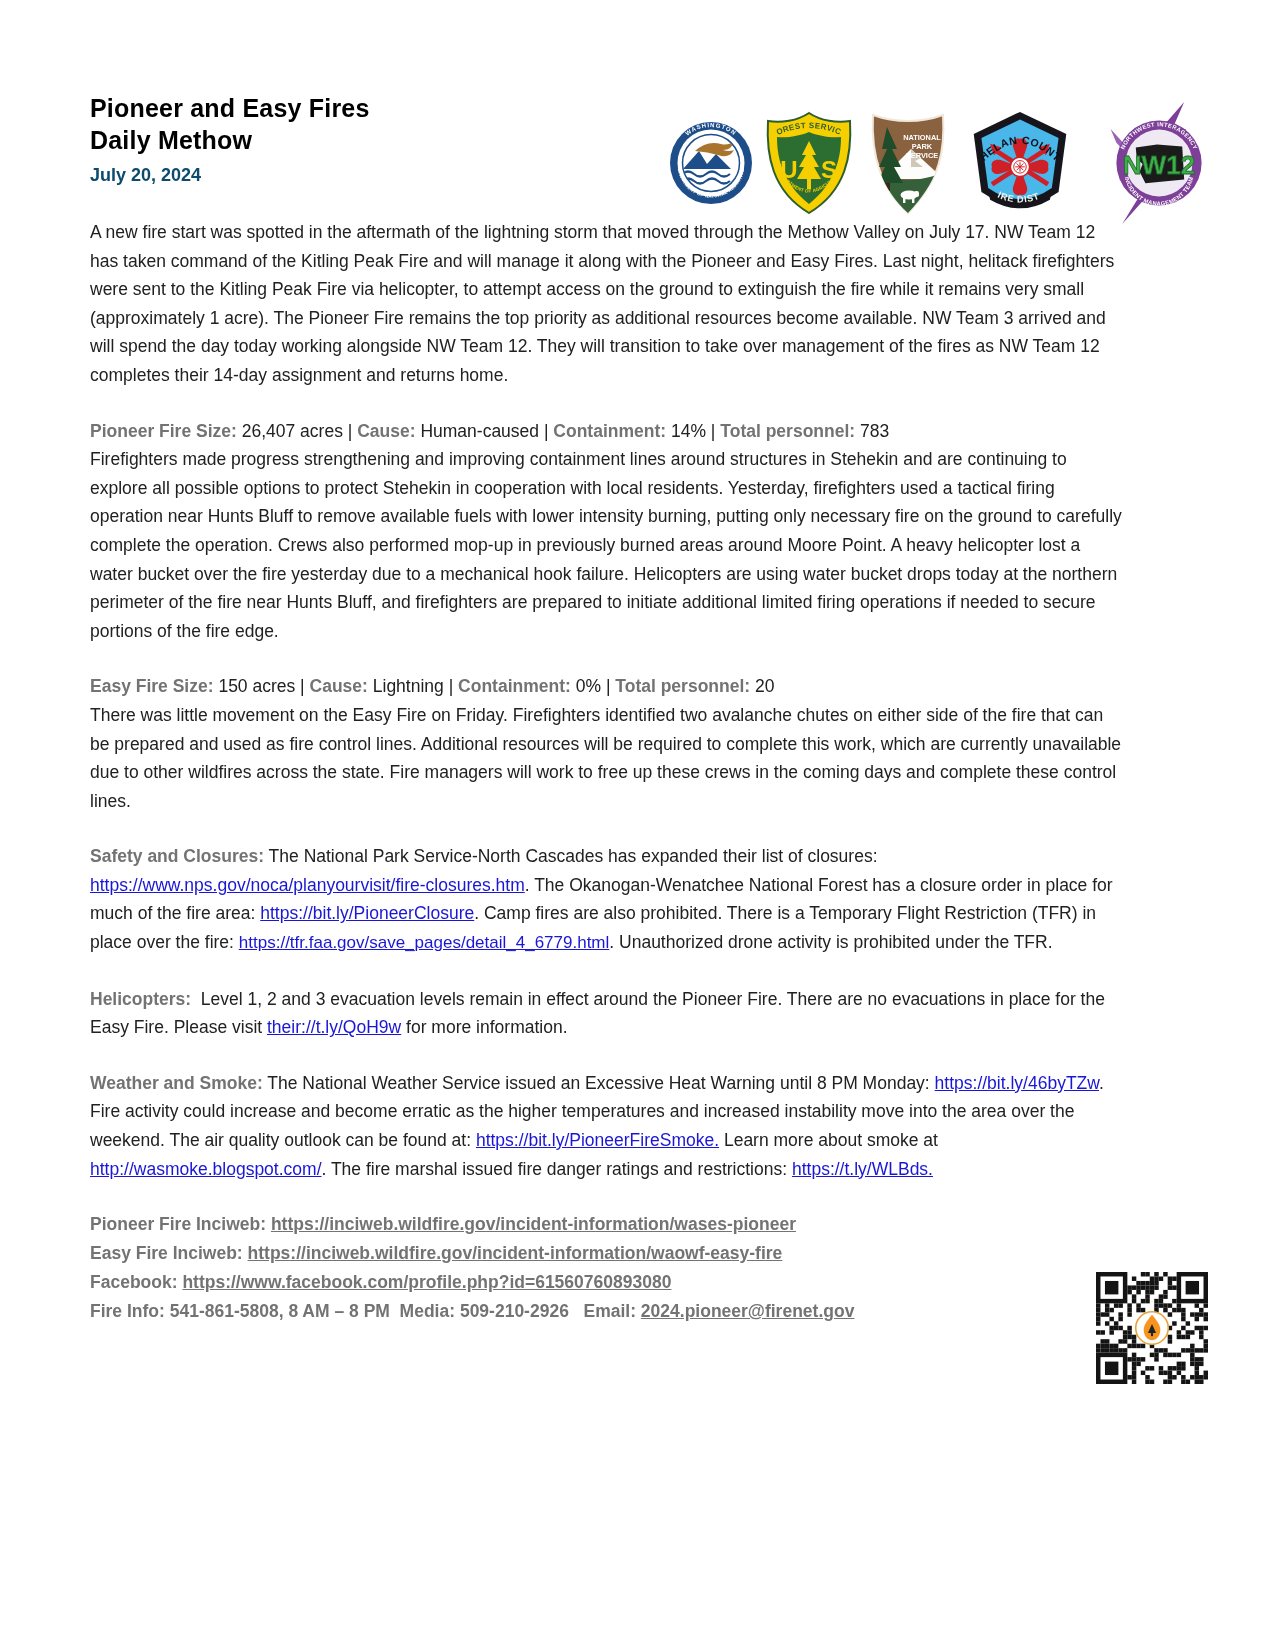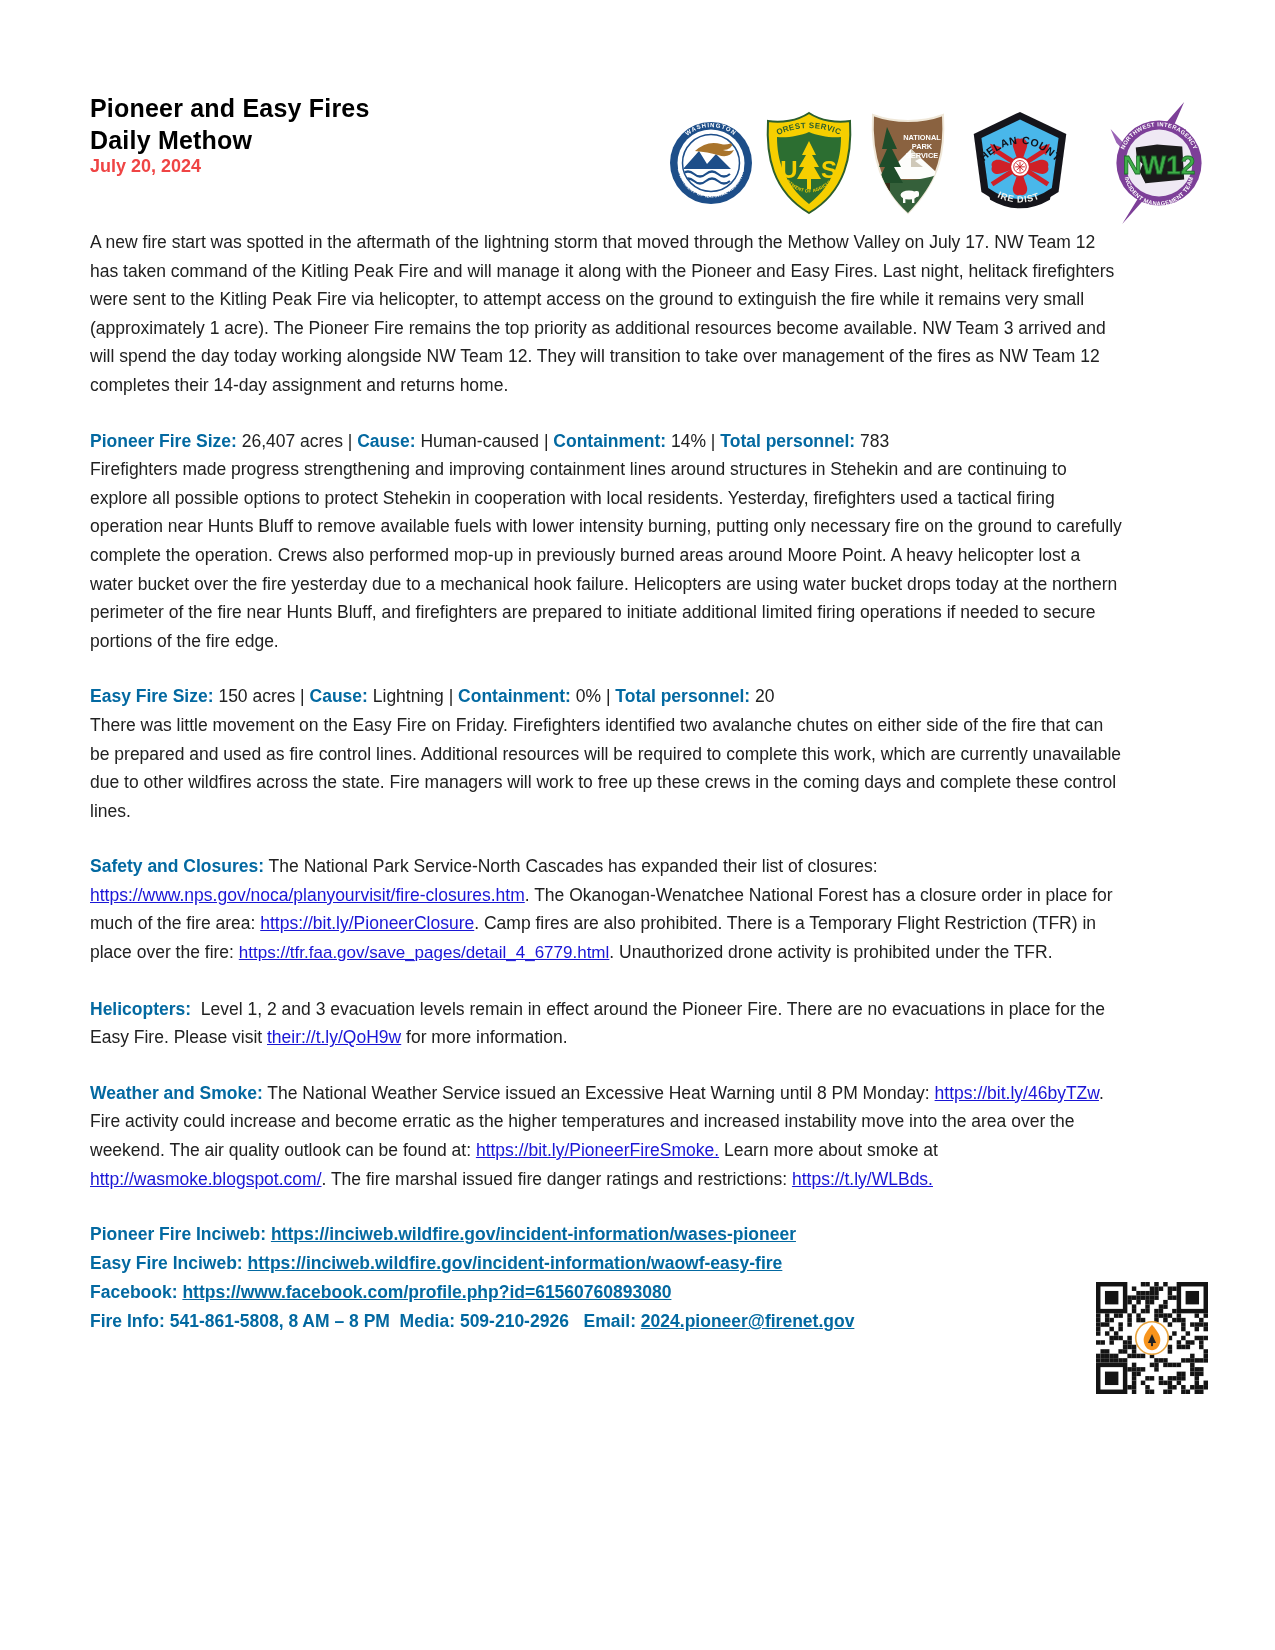--- a/index.html
+++ b/index.html
@@ -5,27 +5,27 @@
   html,body { margin:0; padding:0; background:#fff; }
   .page {
     position:relative; width:1275px; height:1650px; background:#fff;
     font-family:"Liberation Sans", sans-serif; color:#212121; overflow:hidden;padding-left:32px;
   }
   
   .header { position:absolute; left:90px; top:92px; right:78px; display:flex; justify-content:space-between; }
   .title-block { width:420px; }
   .doc-title { margin:0; font-size:25px; line-height:32px; font-weight:bold; color:#000; letter-spacing:.2px; }
   .doc-title span { display:block; }
-  .doc-date { font-size:18px; font-weight:bold; color:#ef4444; }
+  .doc-date { font-size:18px; font-weight:bold; color:#0c4a6e; margin-top:9px; }
   .logos { display:flex; align-items:center; gap:11px; margin-top:10px; }
   .logos svg { display:block; }
   
-  .content { position:absolute; left:90px; top:228px; width:1032px; }
+  .content { position:absolute; left:90px; top:218px; width:1032px; }
   .content p { margin:0 0 27px 0; font-size:17.5px; line-height:28.6px; white-space:pre-wrap; color:#212121; }
-  .content .b { font-weight:bold; color:#0369a1;margin-top:16px; }
+  .content .b { font-weight:bold; color:#737373;margin-top:16px; }
   a.doc-link { color:#1a16d6; text-decoration:underline; cursor:pointer; }
   .content .small { font-size:17px; }
   .footer-wrap { position:relative; }
   .footer-wrap p { font-weight:bold; color:#000; font-size:17.5px; line-height:29px; width:990px; margin-bottom:0; }
   .qr-box { position:absolute; top:62px; right:-86px; width:112px; height:112px; }
   .arc-text { font-weight:bold; }
 </style>
 </head>
 <body>
 

